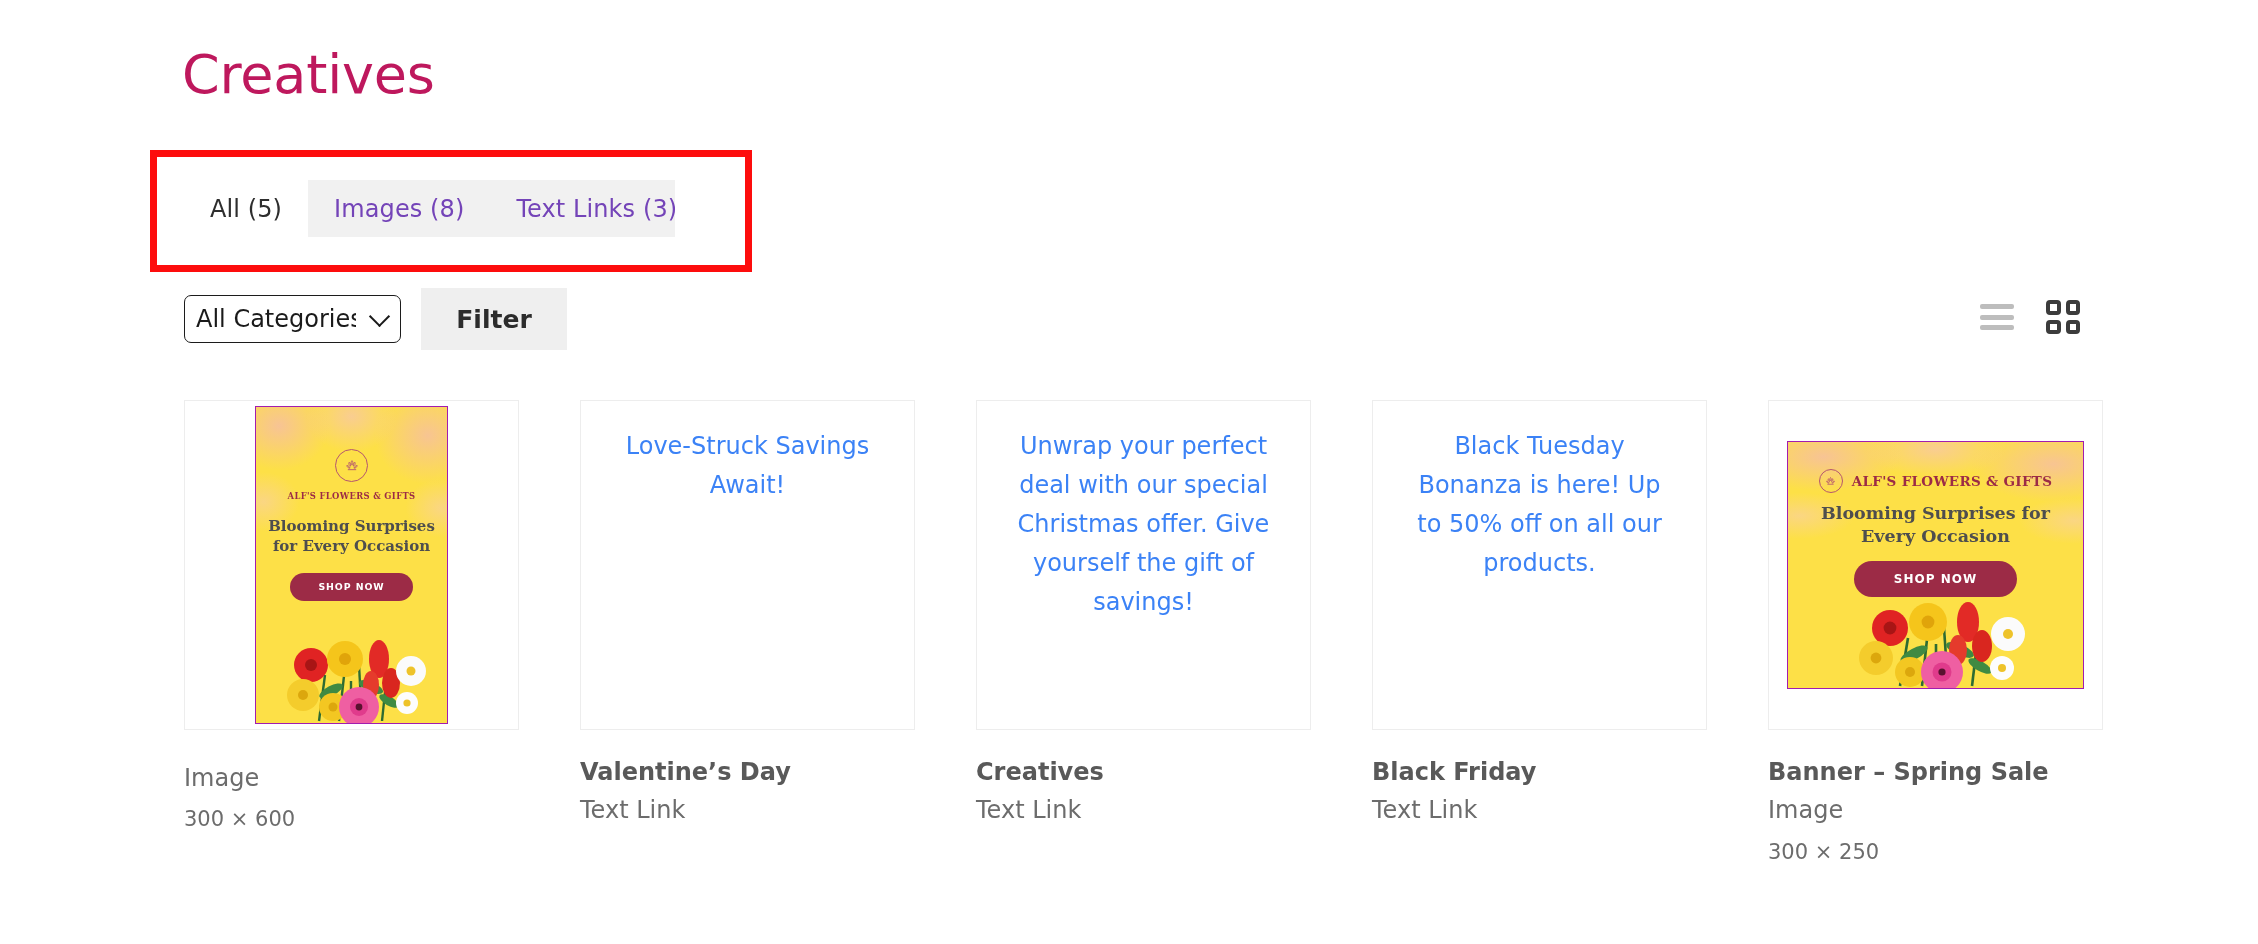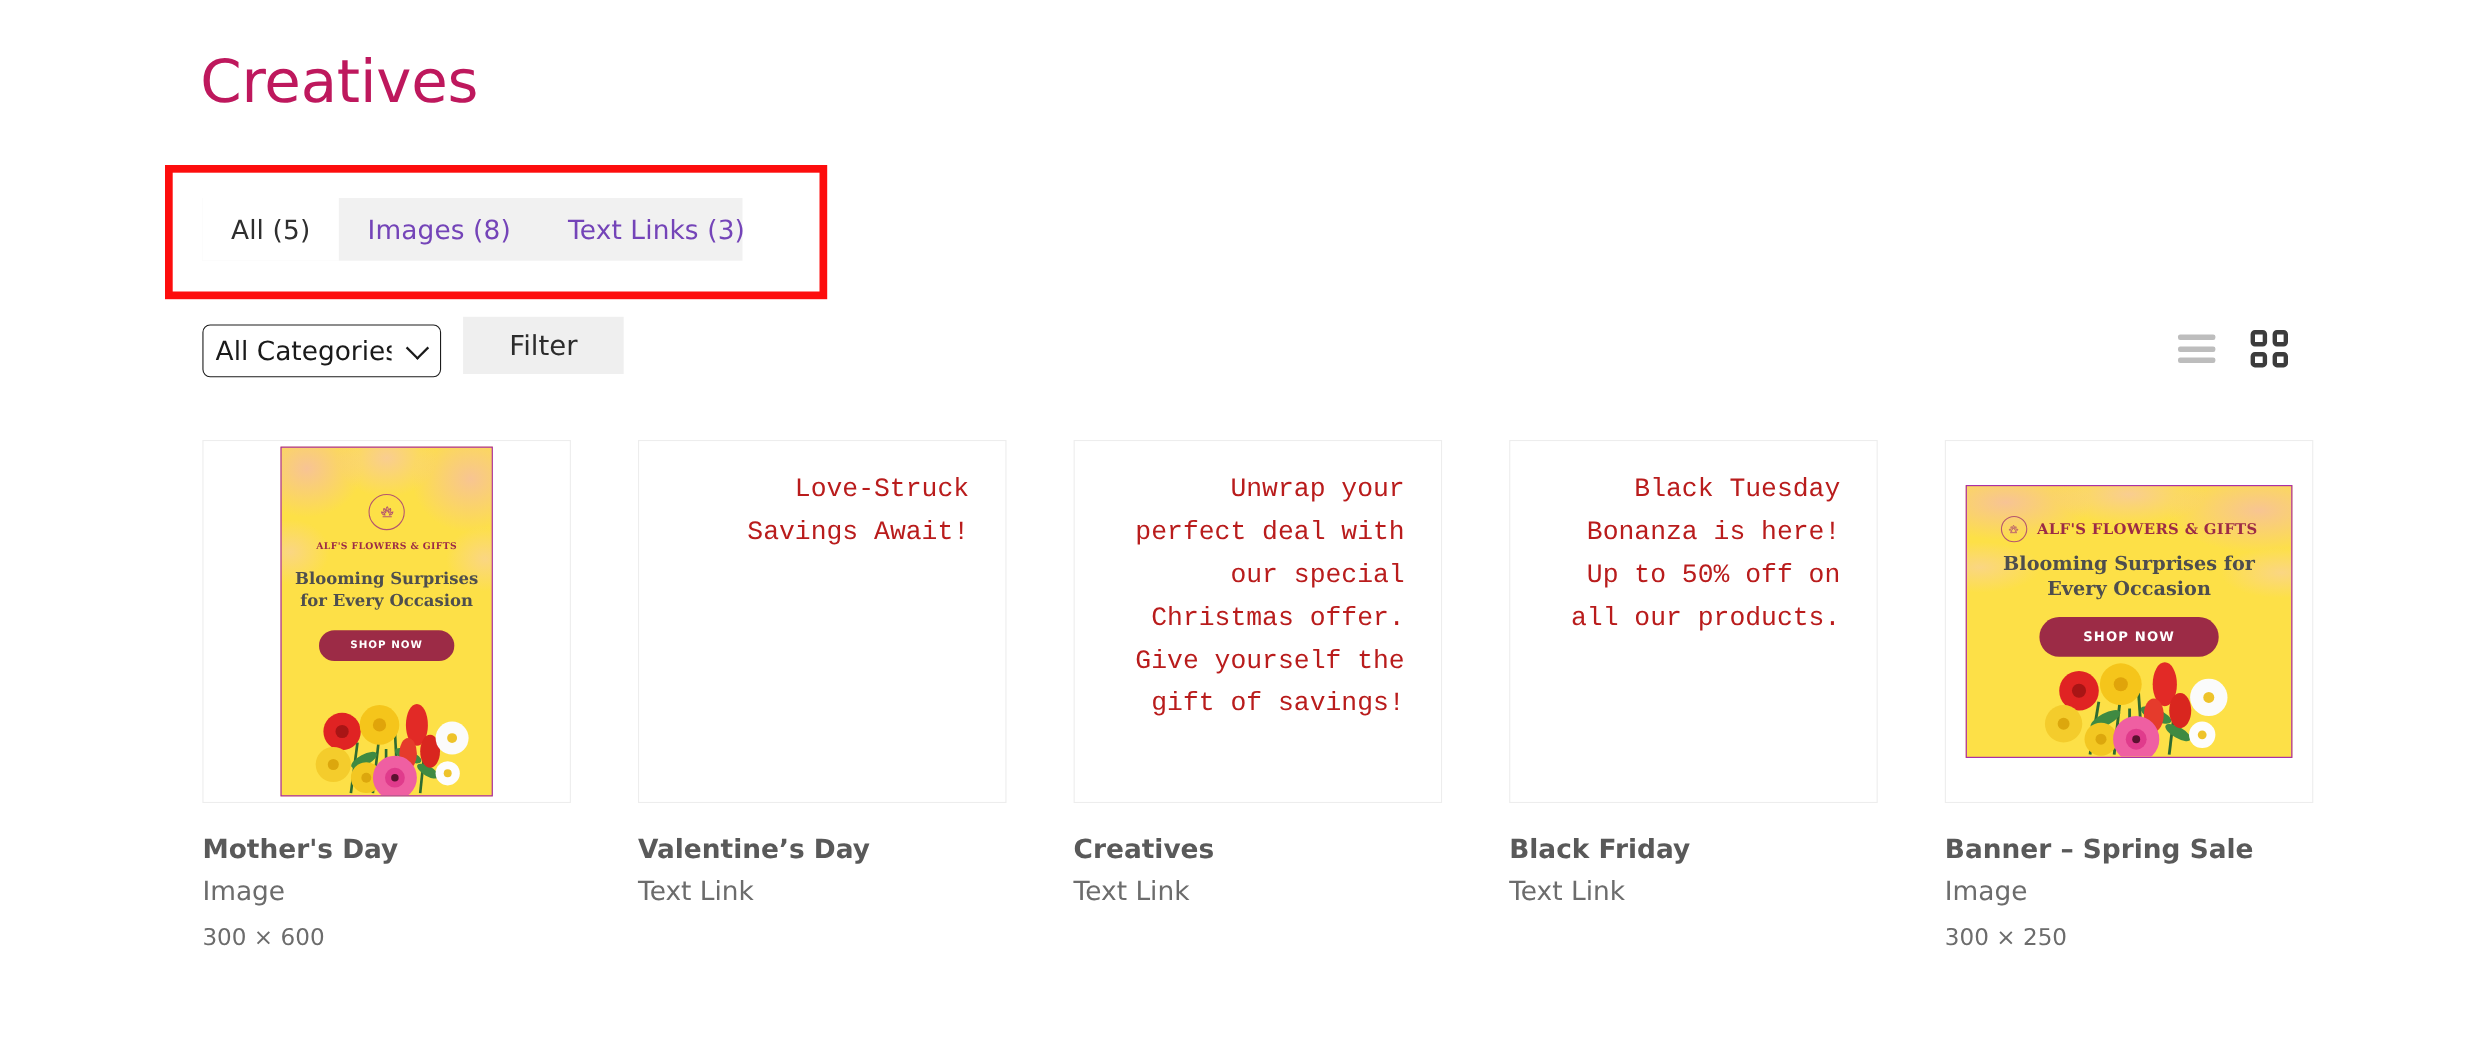--- a/index.html
+++ b/index.html
@@ -114,26 +114,26 @@
     border-right: 2.4px solid #1a1a1a;
     border-bottom: 2.4px solid #1a1a1a;
     transform: rotate(45deg);
     pointer-events: none;
   }
   .filter-btn {
     position: absolute;
     left: 237px;
     top: -7px;
     width: 146px;
-    height: 52px;
+    height: 62px;
     background: #efefef;
     border: 0;
     font-family: inherit;
     font-size: 25px;
-    font-weight: 400;
+    font-weight: 700;
     color: #2c2c2c;
     cursor: pointer;
   }
 
   
   .view-toggles {
     position: absolute;
     right: 178px;
     top: 300px;
     display: flex;
@@ -199,25 +199,24 @@
     align-items: center;
     justify-content: center;
     overflow: hidden;
     position: relative;
     cursor: pointer;
   }
   .card-text {
     padding: 26px 33px 0 33px;
     font-size: 24px;
     line-height: 1.62;
-    color: #b91c1c;
+    color: #3b82f6;
     align-self: flex-start;
-    text-align: right;
+    text-align: center;
     width: 100%;
-    font-family: Liberation Mono, monospace;
   }
 
   .card-meta { padding-top: 26px; }
   .card-name {
     font-size: 24px;
     font-weight: 700;
     color: #595959;
     line-height: 1.35;
   }
   .card-type {
@@ -472,21 +471,20 @@
 
             <g>
               <circle cx="92" cy="92" r="20" fill="#ef5fa2"></circle>
               <circle cx="92" cy="92" r="9" fill="#e03b8c"></circle>
               <circle cx="92" cy="92" r="3.4" fill="#5a1230"></circle>
             </g>
           </svg>
         </div>
       </div>
       <div class="card-meta">
-        <div class="card-name">Mother's Day</div>
         <div class="card-type">Image</div>
         <div class="card-dims">300 × 600</div>
       </div>
     </div>
 
     <div class="card">
       <div class="card-media" style="align-items:flex-start;">
         <div class="card-text">Love-Struck Savings Await!</div>
       </div>
       <div class="card-meta">

